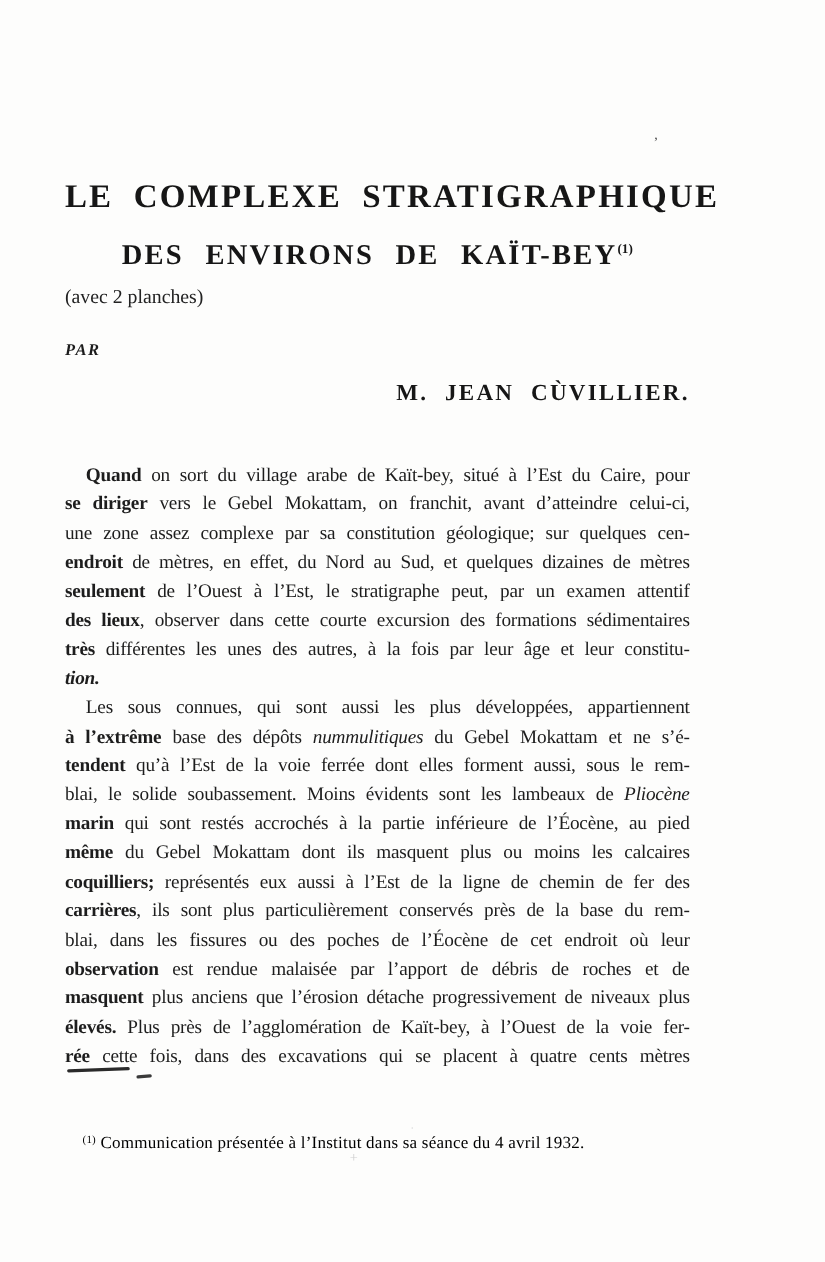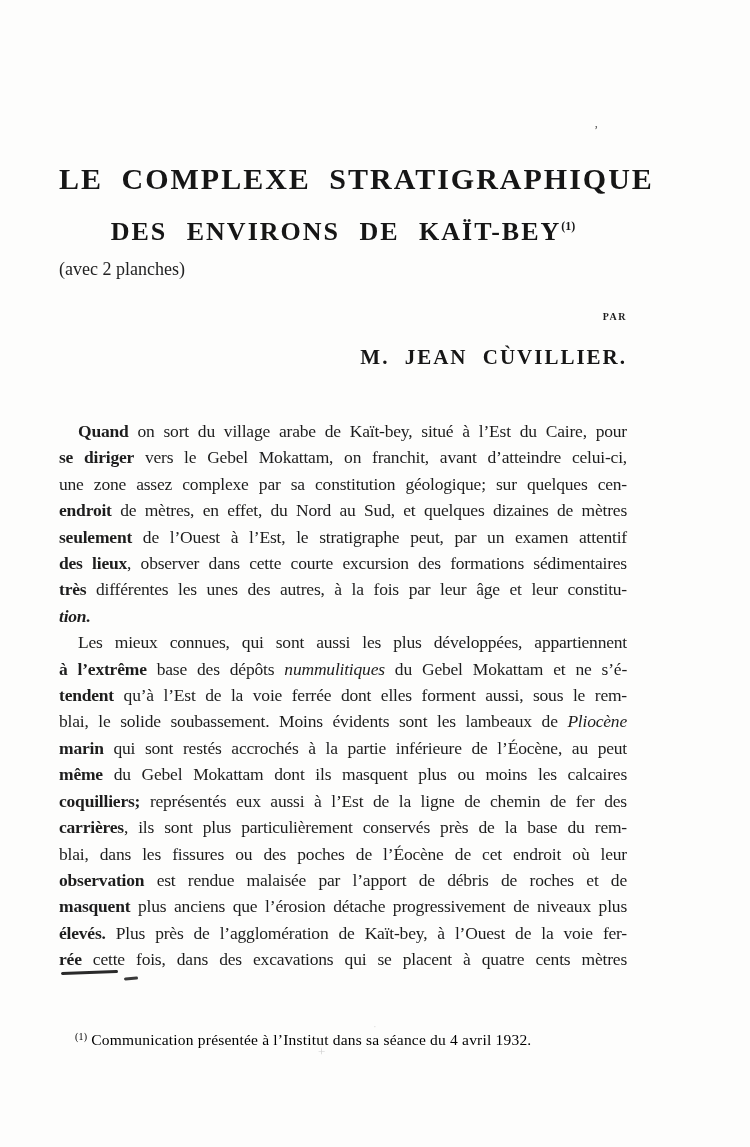--- a/index.html
+++ b/index.html
@@ -26,22 +26,22 @@
     font-size: 26px; font-weight: bold; color: #161616;
     letter-spacing: 2px; word-spacing: 11px; white-space: nowrap;
   }
   .title2 sup { font-size: 12px; letter-spacing: 0; word-spacing: 0; vertical-align: 10px; }
   .planches {
     position: absolute; top: 259px; left: 59px; width: 568px;
     text-align: left; font-size: 18px; color: #222;
   }
   .par {
     position: absolute; top: 311px; left: 59px; width: 568px;
-    text-align: right; font-size: 10px; font-weight: bold;
-    letter-spacing: 1.5px; color: #1c1c1c;
+    text-align: left; font-size: 15px; font-weight: bold;
+    letter-spacing: 1.5px; color: #1c1c1c; font-style: italic;
   }
   .author {
     position: absolute; top: 345px; left: 59px; width: 568px;
     text-align: right; font-size: 21px; font-weight: bold;
     letter-spacing: 2px; word-spacing: 8px; color: #161616; white-space: nowrap;
   }
 
   
   .bodytext {
     position: absolute; top: 418px; left: 59px; width: 568px;
@@ -96,25 +96,25 @@
 
   <div class="bodytext" id="paragraphs">
       <div class="tline indent"><span class="heavy">Quand</span><span> on sort du village arabe de Kaït-bey, situé à l’Est du Caire, pour</span></div>
       <div class="tline"><span class="heavy">se diriger</span><span> vers le Gebel Mokattam, on franchit, avant d’atteindre celui-ci,</span></div>
       <div class="tline"><span>une zone assez complexe par sa constitution géologique; sur quelques cen-</span></div>
       <div class="tline"><span class="heavy">endroit</span><span> de mètres, en effet, du Nord au Sud, et quelques dizaines de mètres</span></div>
       <div class="tline"><span class="heavy">seulement</span><span> de l’Ouest à l’Est, le stratigraphe peut, par un examen attentif</span></div>
       <div class="tline"><span class="heavy">des lieux</span><span>, observer dans cette courte excursion des formations sédimentaires</span></div>
       <div class="tline"><span class="heavy">très</span><span> différentes les unes des autres, à la fois par leur âge et leur constitu-</span></div>
       <div class="tline short"><span class="heavy">tion.</span></div>
-      <div class="tline indent"><span>Les mieux connues, qui sont aussi les plus développées, appartiennent</span></div>
+      <div class="tline indent"><span>Les sous connues, qui sont aussi les plus développées, appartiennent</span></div>
       <div class="tline"><span class="heavy">à l’extrême</span><span> base des dépôts </span><span class="it">nummulitiques</span><span> du Gebel Mokattam et ne s’é-</span></div>
       <div class="tline"><span class="heavy">tendent</span><span> qu’à l’Est de la voie ferrée dont elles forment aussi, sous le rem-</span></div>
       <div class="tline"><span>blai, le solide soubassement. Moins évidents sont les lambeaux de </span><span class="it">Pliocène</span></div>
-      <div class="tline"><span class="heavy">marin</span><span> qui sont restés accrochés à la partie inférieure de l’Éocène, au peut</span></div>
+      <div class="tline"><span class="heavy">marin</span><span> qui sont restés accrochés à la partie inférieure de l’Éocène, au pied</span></div>
       <div class="tline"><span class="heavy">même</span><span> du Gebel Mokattam dont ils masquent plus ou moins les calcaires</span></div>
       <div class="tline"><span class="heavy">coquilliers;</span><span> représentés eux aussi à l’Est de la ligne de chemin de fer des</span></div>
       <div class="tline"><span class="heavy">carrières</span><span>, ils sont plus particulièrement conservés près de la base du rem-</span></div>
       <div class="tline"><span>blai, dans les fissures ou des poches de l’Éocène de cet endroit où leur</span></div>
       <div class="tline"><span class="heavy">observation</span><span> est rendue malaisée par l’apport de débris de roches et de</span></div>
       <div class="tline"><span class="heavy">masquent</span><span> plus anciens que l’érosion détache progressivement de niveaux plus</span></div>
       <div class="tline"><span class="heavy">élevés.</span><span> Plus près de l’agglomération de Kaït-bey, à l’Ouest de la voie fer-</span></div>
       <div class="tline"><span class="heavy">rée</span><span> cette fois, dans des excavations qui se placent à quatre cents mètres</span></div>
     </div>
 

